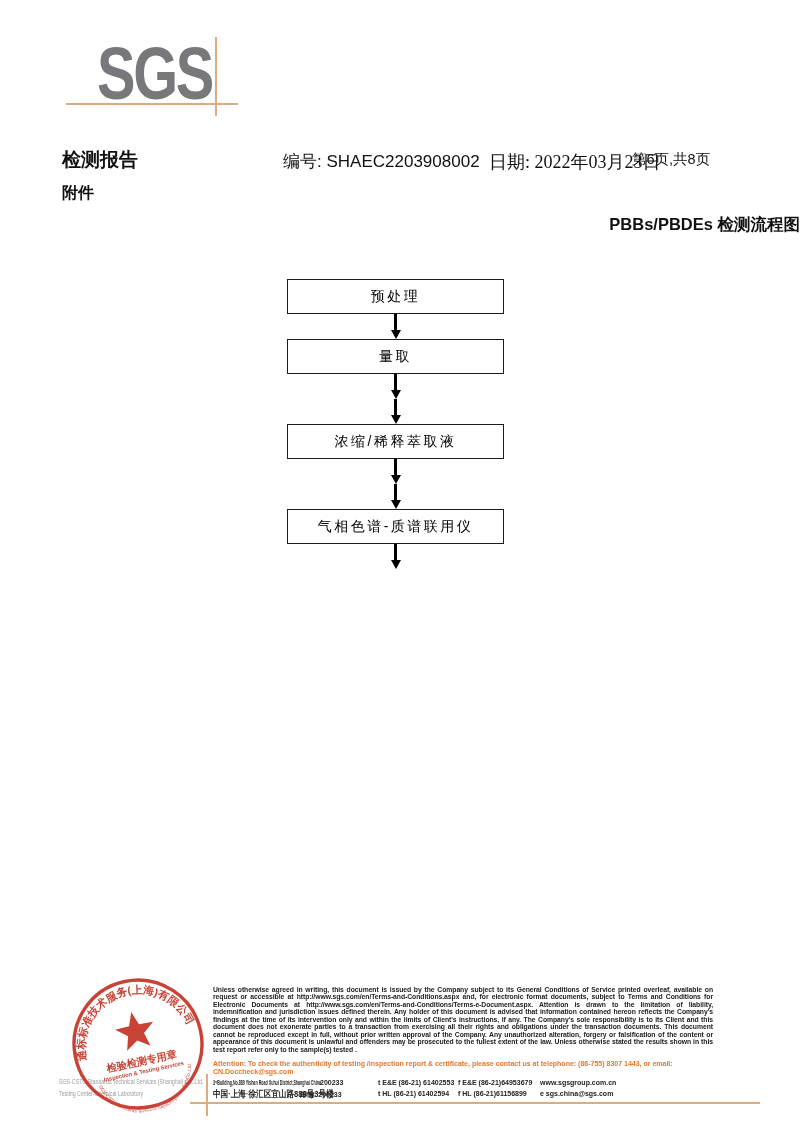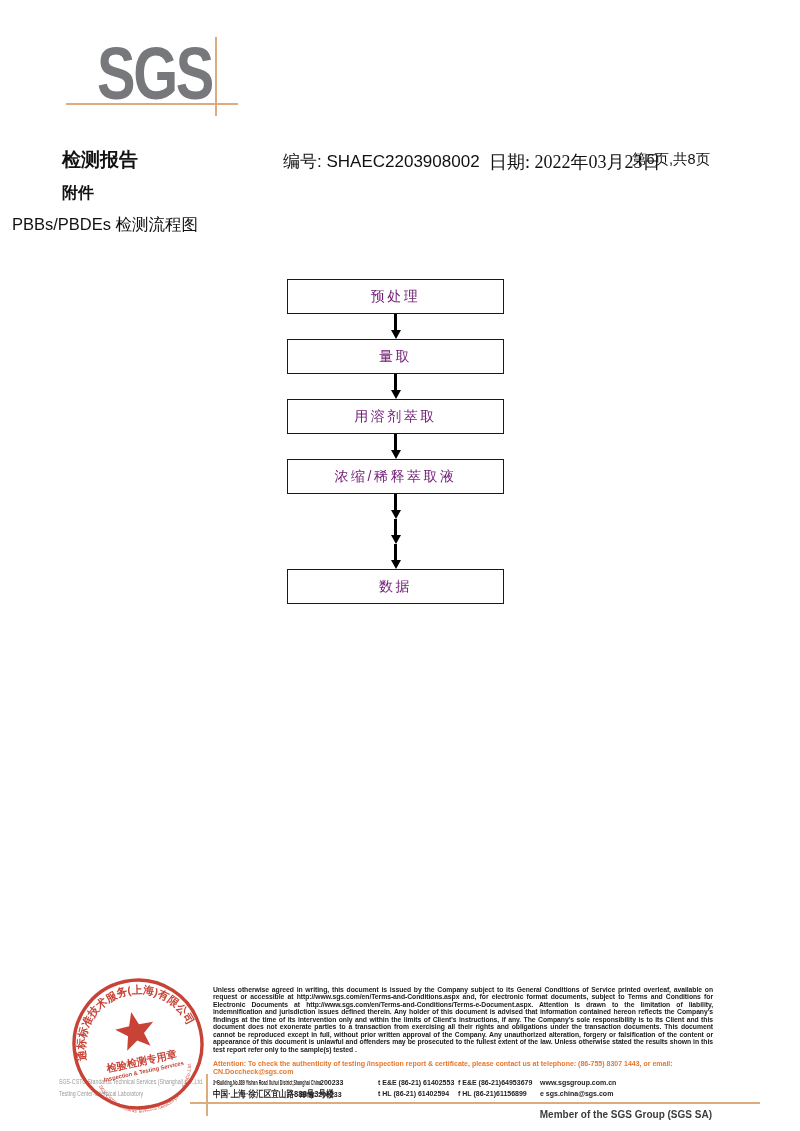--- a/index.html
+++ b/index.html
@@ -18,26 +18,26 @@
   .logo-vline { position:absolute; left:215px; top:37px; width:2px; height:79px; background:#dcab7e; }
 
   
   .report-title { position:absolute; left:62px; top:147px; font-size:19px; font-weight:bold; }
   .report-no    { position:absolute; left:283px; top:150px; font-size:17px; }
   .report-date  { position:absolute; left:489px; top:150px; font-size:18px;font-family:Liberation Serif, serif; }
   .report-page  { position:absolute; left:632px; top:150px; font-size:14.5px; }
   .attachment   { position:absolute; left:62px; top:183px; font-size:16px; font-weight:bold; }
 
   
-  .flow-title { position:absolute; left:0; right:0; top:214px; text-align:left; font-size:16.5px; font-weight:normal;margin-left:12px; }
+  .flow-title { position:absolute; left:0; right:0; top:214px; text-align:right; font-size:16.5px; font-weight:bold; }
   .flow { position:absolute; left:287px; top:279px; width:217px; }
   .fbox {
     height:35px; box-sizing:border-box; border:1.5px solid #1a1a1a; background:#fff;
     display:flex; align-items:center; justify-content:center;
-    font-size:14px; letter-spacing:2.5px; color:#701a75;
+    font-size:14px; letter-spacing:2.5px; color:#000000;
   }
   .farrow { height:25px; display:flex; flex-direction:column; align-items:center; }
   .farrow .fline { width:2.5px; flex:1 1 auto; background:#000; }
   .farrow .fhead { width:0; height:0; border-left:5.5px solid transparent; border-right:5.5px solid transparent; border-top:9px solid #000; }
 
   
   .company-l1 { position:absolute; left:59px; top:1078px; font-size:7px; color:#9b9b9b; white-space:nowrap; transform:scaleX(0.75); transform-origin:0 0; }
   .company-l2 { position:absolute; left:59px; top:1090px; font-size:7px; color:#9b9b9b; white-space:nowrap; transform:scaleX(0.75); transform-origin:0 0; }
 
   .stamp { position:absolute; left:70px; top:976px; width:136px; height:136px; transform:rotate(-12deg); opacity:0.93; }
@@ -100,45 +100,42 @@
         <i class="fline"></i>
         <i class="fhead"></i>
       </div>
     <div class="fbox">
       <span>量取</span>
     </div>
     <div class="farrow">
         <i class="fline"></i>
         <i class="fhead"></i>
       </div>
-    <div class="fbox">
-      <span>用溶剂萃取</span>
-    </div>
     <div class="farrow">
         <i class="fline"></i>
         <i class="fhead"></i>
       </div>
     <div class="fbox">
       <span>浓缩/稀释萃取液</span>
     </div>
     <div class="farrow">
         <i class="fline"></i>
         <i class="fhead"></i>
       </div>
     <div class="farrow">
         <i class="fline"></i>
         <i class="fhead"></i>
       </div>
+    <div class="fbox">
+      <span>气相色谱-质谱联用仪</span>
+    </div>
     <div class="farrow">
         <i class="fline"></i>
         <i class="fhead"></i>
       </div>
-    <div class="fbox">
-      <span>数据</span>
-    </div>
   </div>
 
   <div class="company-l1">SGS-CSTC Standards Technical Services (Shanghai) Co.,Ltd.</div>
   <div class="company-l2">Testing Center-Chemical Laboratory</div>
 
   <svg class="stamp" viewBox="0 0 200 200">
     <defs>
       <path id="arcT" d="M 27 135 A 79 79 0 1 1 173 135" fill="none"></path>
       <path id="arcB" d="M 30 116 A 71.5 71.5 0 1 0 170 116" fill="none"></path>
     </defs>
@@ -163,15 +160,14 @@
   <span class="addr tel-en">t E&amp;E (86-21) 61402553</span>
   <span class="addr fax-en">f E&amp;E (86-21)64953679</span>
   <span class="addr web">www.sgsgroup.com.cn</span>
   <span class="addr addr-cn">中国·上海·徐汇区宜山路889号3号楼</span>
   <span class="addr postal-cn">邮编: 200233</span>
   <span class="addr tel-cn">t HL (86-21) 61402594</span>
   <span class="addr fax-cn">f HL (86-21)61156899</span>
   <span class="addr email">e sgs.china@sgs.com</span>
 
   <div class="h-line"></div>
-  <div class="member">Member of the SGS Group (SGS SA)</div>
 
 </div>
 
 </body></html>

